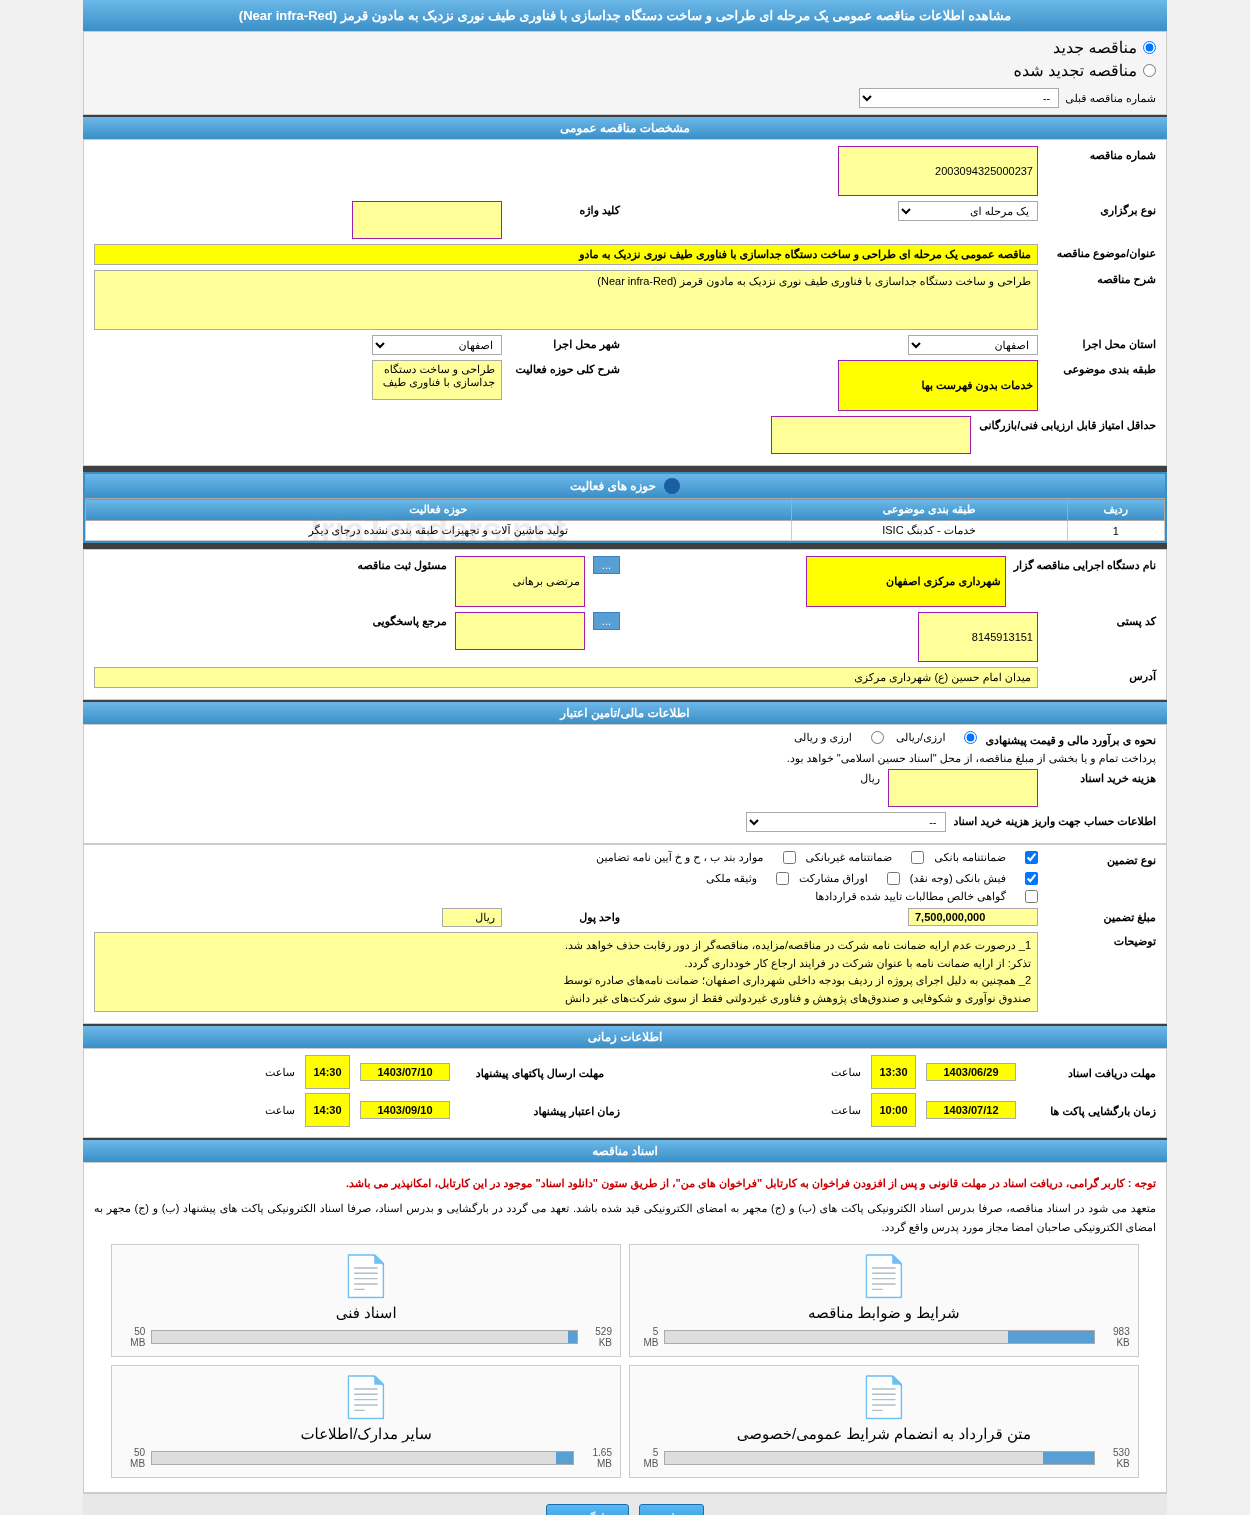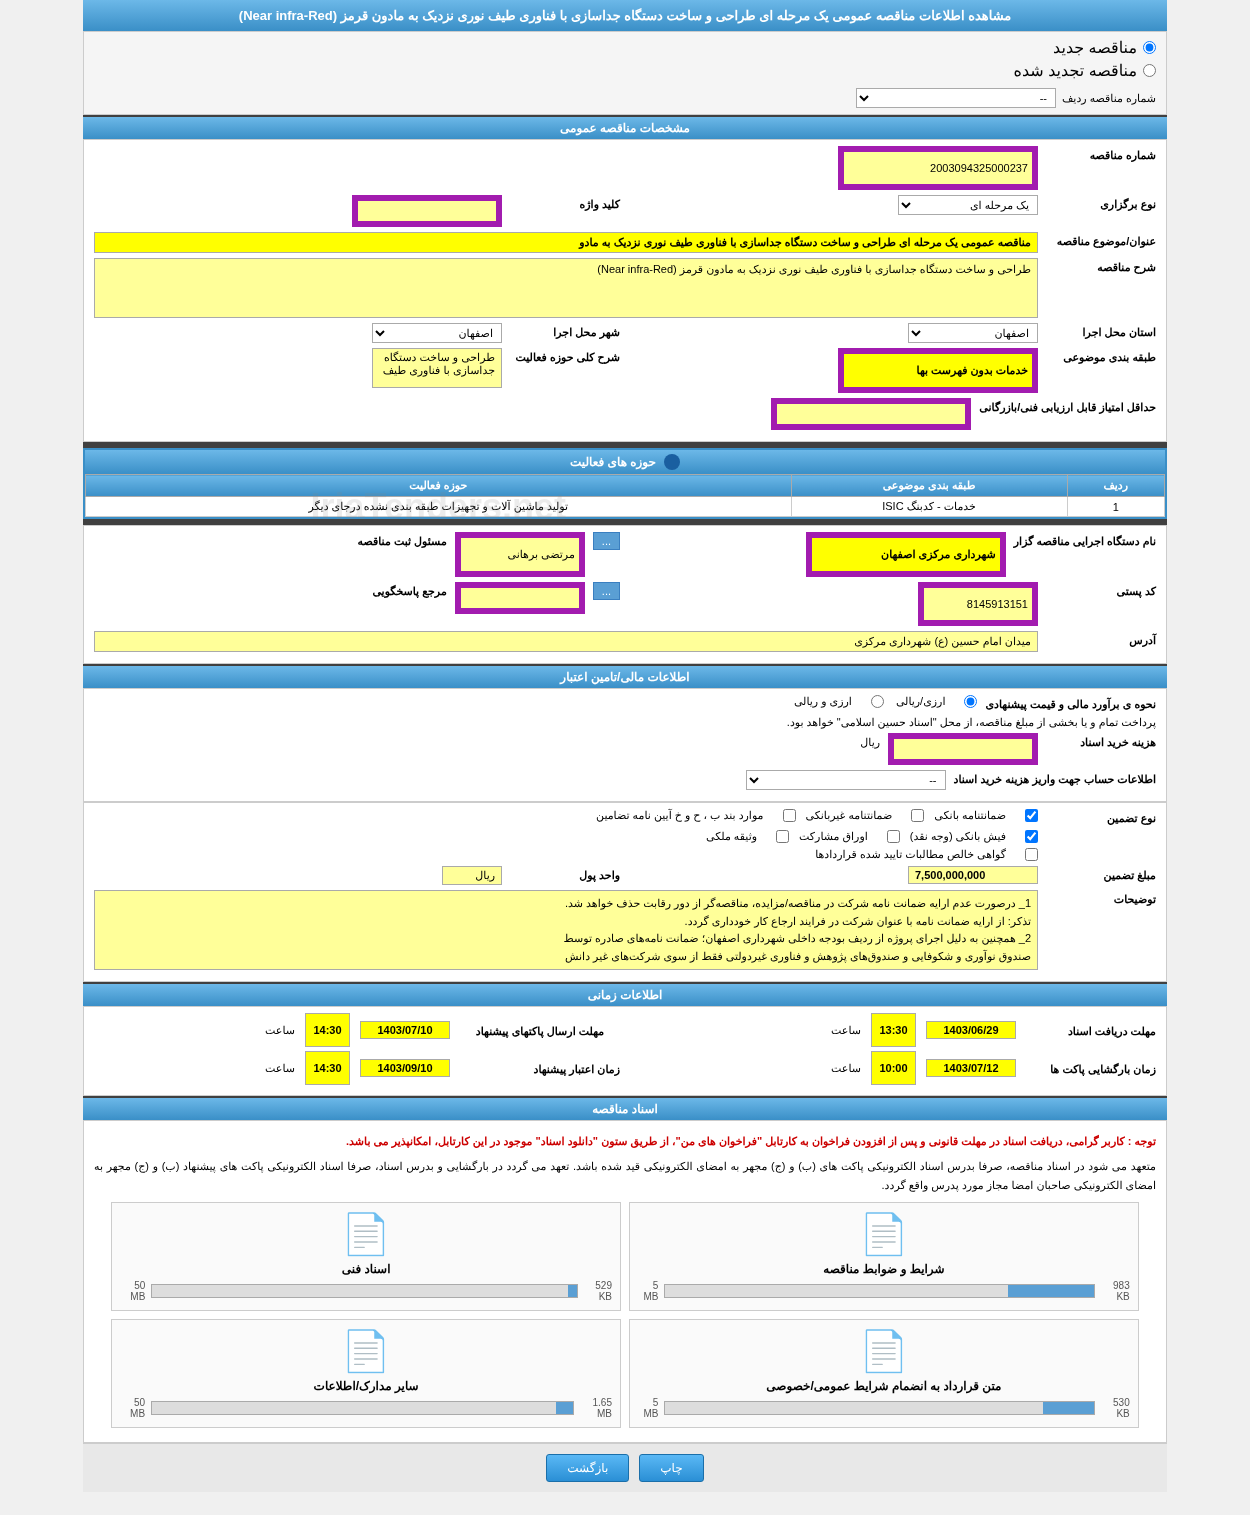--- a/index.html
+++ b/index.html
@@ -72,22 +72,22 @@
     }
     .form-label {
       font-size: 11px;
       font-weight: bold;
       min-width: 110px;
       text-align: right;
       padding-top: 3px;
     }
     .input-yellow {
       background: #ffff99;
-      border: 6px solid #a21caf;
-      padding: 10px 4px;
+      border: 1px solid #a21caf;
+      padding: 18px 4px;
       font-size: 11px;
       font-family: Tahoma, Arial, sans-serif;
     }
     .select-field {
       border: 1px solid #aaa;
       background: #fff;
       font-size: 11px;
       padding: 2px 4px;
     }
     .two-col {
@@ -203,21 +203,21 @@
       border: 1px solid #ccc;
       padding: 8px;
       width: 48%;
       gap: 4px;
       background: #fafafa;
     }
     .file-icon {
       font-size: 40px;
       color: #888;
     }
-    .file-label { font-size: 12px; font-weight: bold; }
+    .file-label { font-size: 15px; font-weight: normal; }
     .file-size { font-size: 10px; color: #555; }
     .files-row {
       display: flex;
       flex-wrap: wrap;
       gap: 8px;
       justify-content: center;
       margin: 8px 0;
     }
     .note-text {
       color: #c00;
@@ -317,21 +317,21 @@
   <div class="top-options">
     <div class="radio-row">
       <input type="radio" name="tender_type" checked="" style="">
       <label>مناقصه جدید</label>
     </div>
     <div class="radio-row">
       <input type="radio" name="tender_type" style="">
       <label>مناقصه تجدید شده</label>
     </div>
     <div class="shamara-row">
-      <span>شماره مناقصه ردیف</span>
+      <span>شماره مناقصه قبلی</span>
       <select class="shamara-select">
         <option>--</option>
       </select>
     </div>
   </div>
 
   <div class="section-header">مشخصات مناقصه عمومی</div>
 
   <div class="form-section">
 

